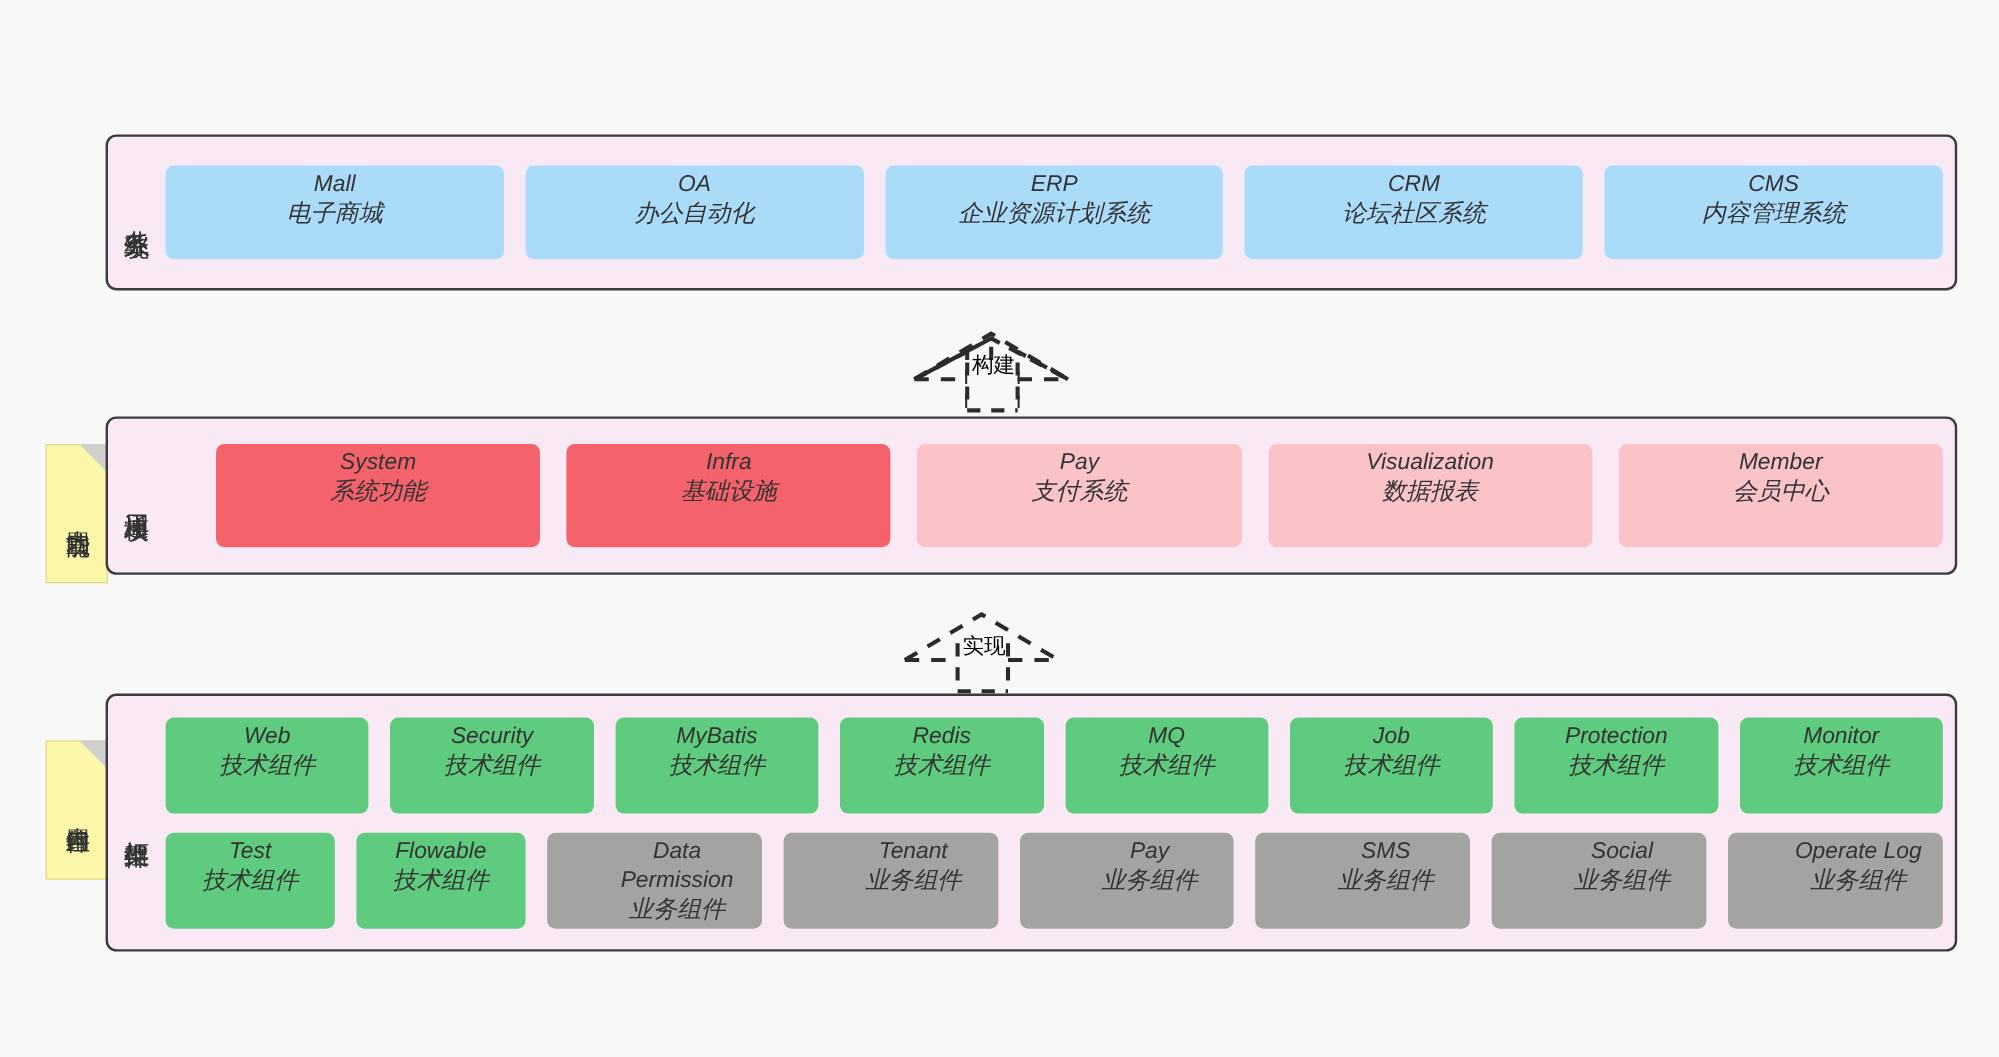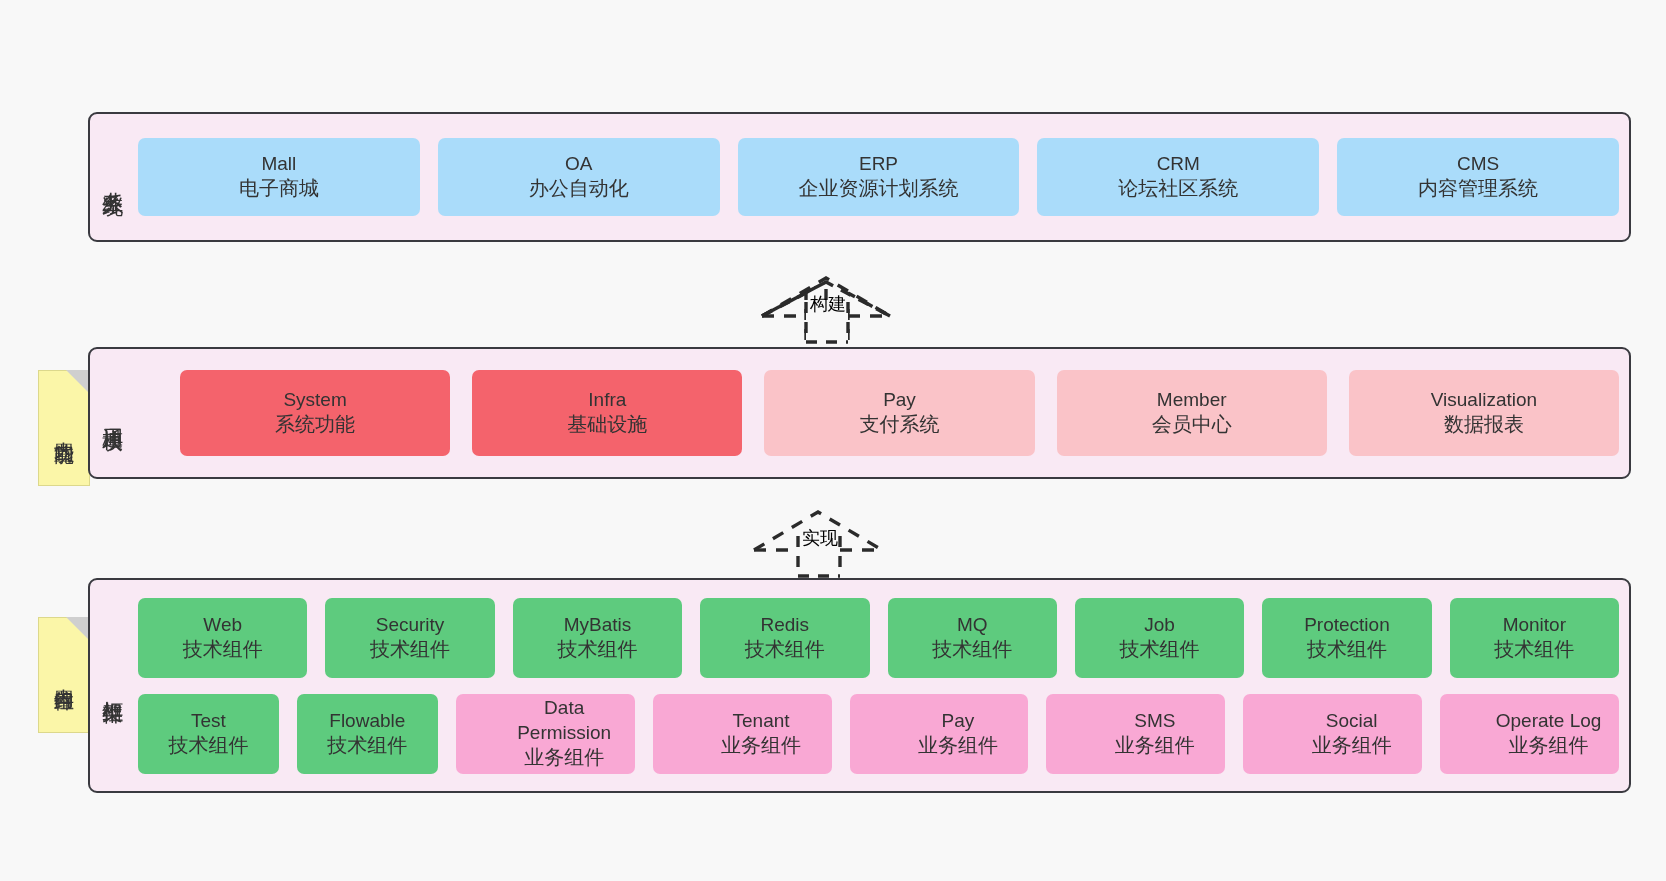--- a/index.html
+++ b/index.html
@@ -65,25 +65,25 @@
   }
 
   
   .box {
     flex: 1 1 0;
     box-sizing: border-box;
     border-radius: 7px;
     display: flex;
     flex-direction: column;
     align-items: center;
-    justify-content: center;
     text-align: center;
     line-height: 1.28;
     padding: 4px 6px;
     user-select: none;
+    font-style: italic;
   }
   .box .en {
     font-size: 19px;
     color: #333333;
     white-space: normal;
   }
   .box .cn {
     font-size: 20px;
     color: #333333;
   }
@@ -91,21 +91,21 @@
   .layer1 .box { height: 78px; background: #aadcfa; }
 
   .layer2 .row { gap: 22px; margin-left: 42px; }
   .layer2 .box { height: 86px; }
   .box.core { background: #f4636c; }
   .box.ext  { background: #fac3c8; }
 
   .layer3 .row { gap: 18px; }
   .layer3 .box { height: 80px; }
   .box.tech { background: #5ecb7e; }
-  .box.biz  { background: #f9a8d4; padding-left: 44px; }
+  .box.biz  { background: #a3a3a3; padding-left: 44px; }
 
   
   .note {
     position: absolute;
     box-sizing: border-box;
     background: #fbf6a8;
     border: 1px solid #dcd88c;
     display: flex;
     align-items: center;
     justify-content: center;
@@ -208,26 +208,26 @@
         </div>
         <div class="box core">
           <span class="en">Infra</span>
           <span class="cn">基础设施</span>
         </div>
         <div class="box ext">
           <span class="en">Pay</span>
           <span class="cn">支付系统</span>
         </div>
         <div class="box ext">
+          <span class="en">Visualization</span>
+          <span class="cn">数据报表</span>
+        </div>
+        <div class="box ext">
           <span class="en">Member</span>
           <span class="cn">会员中心</span>
-        </div>
-        <div class="box ext">
-          <span class="en">Visualization</span>
-          <span class="cn">数据报表</span>
         </div>
       </div>
     </div>
   </div>
 
   <div class="arrow" style="left:748px; top:492px;">
     <svg width="150" height="90" viewBox="0 0 150 90">
       <rect x="50" y="44" width="42" height="40" fill="#f8f8f8" stroke="none"></rect>
       <path d="M 50 44 L 50 84" fill="none" stroke="#2b2b2b" stroke-width="3.4" stroke-dasharray="11 9"></path>
       <path d="M 92 44 L 92 84" fill="none" stroke="#2b2b2b" stroke-width="3.4" stroke-dasharray="11 9"></path>

